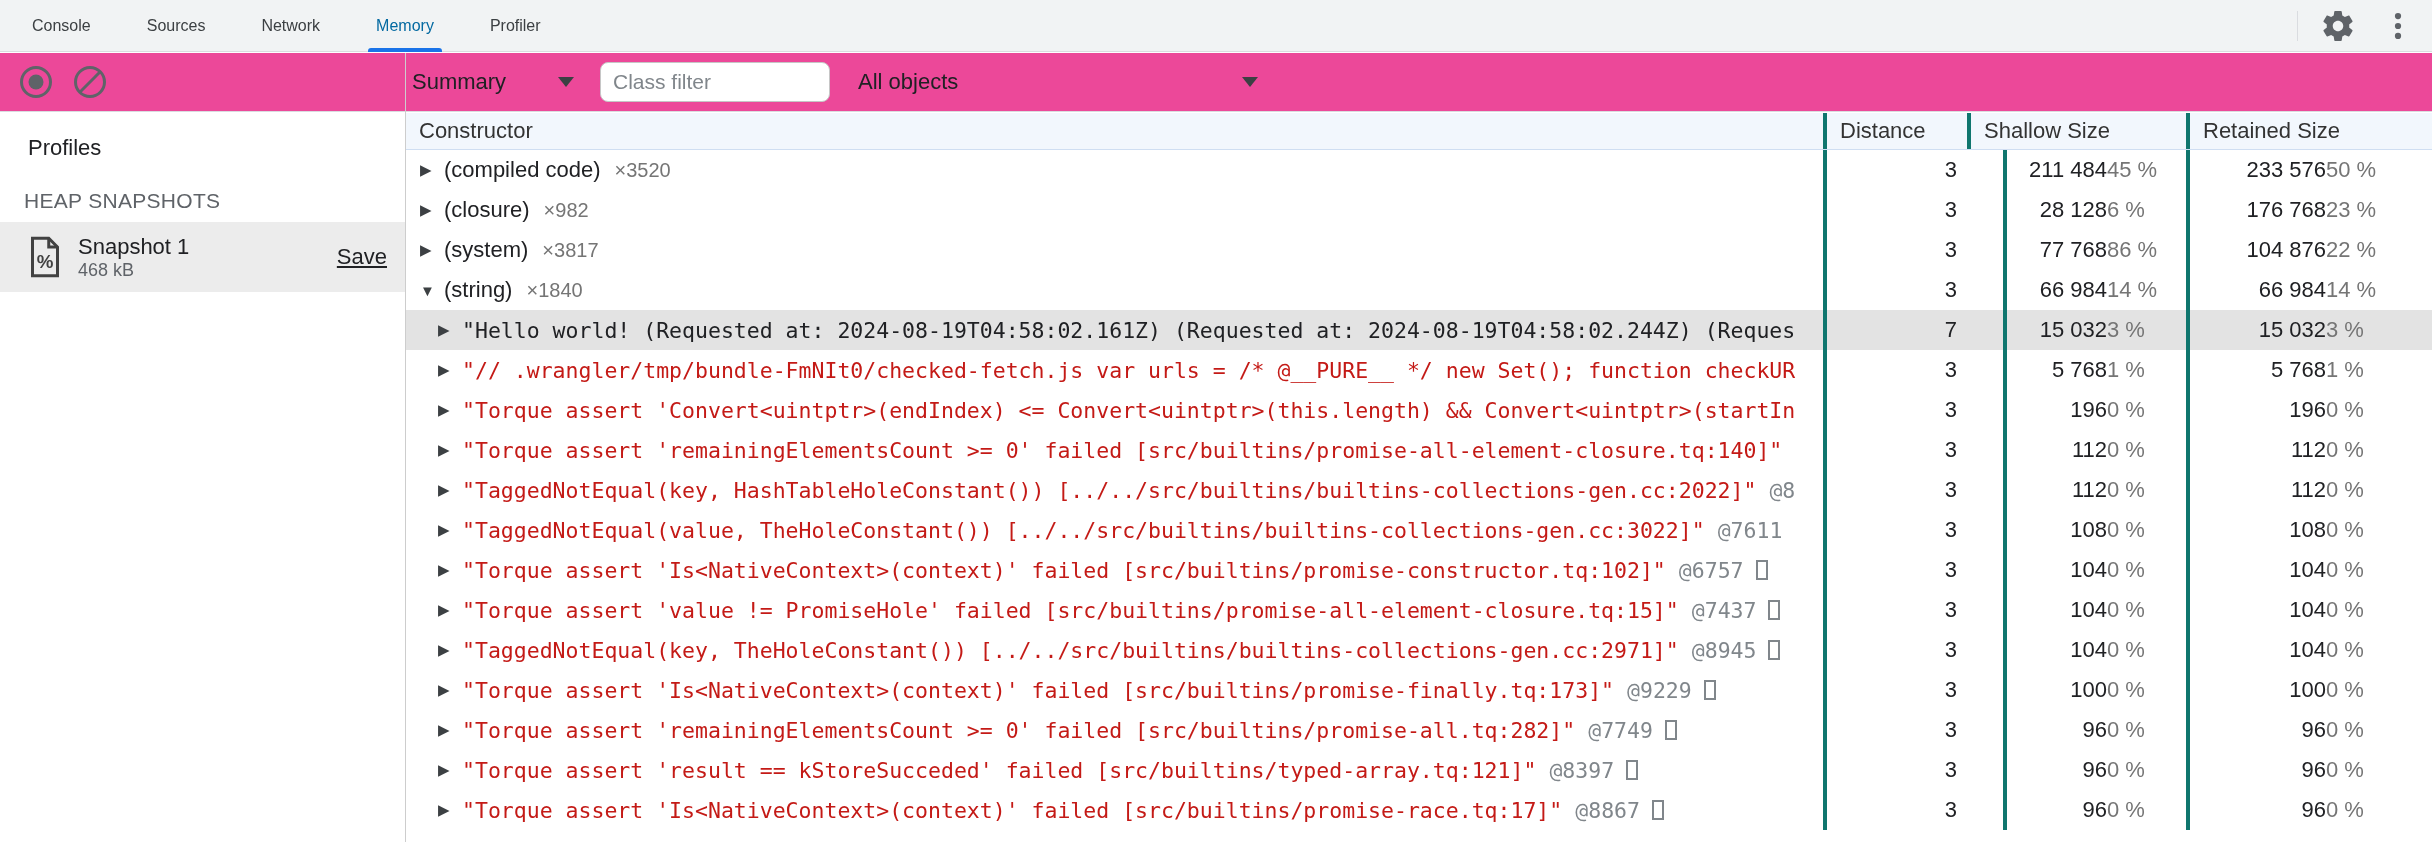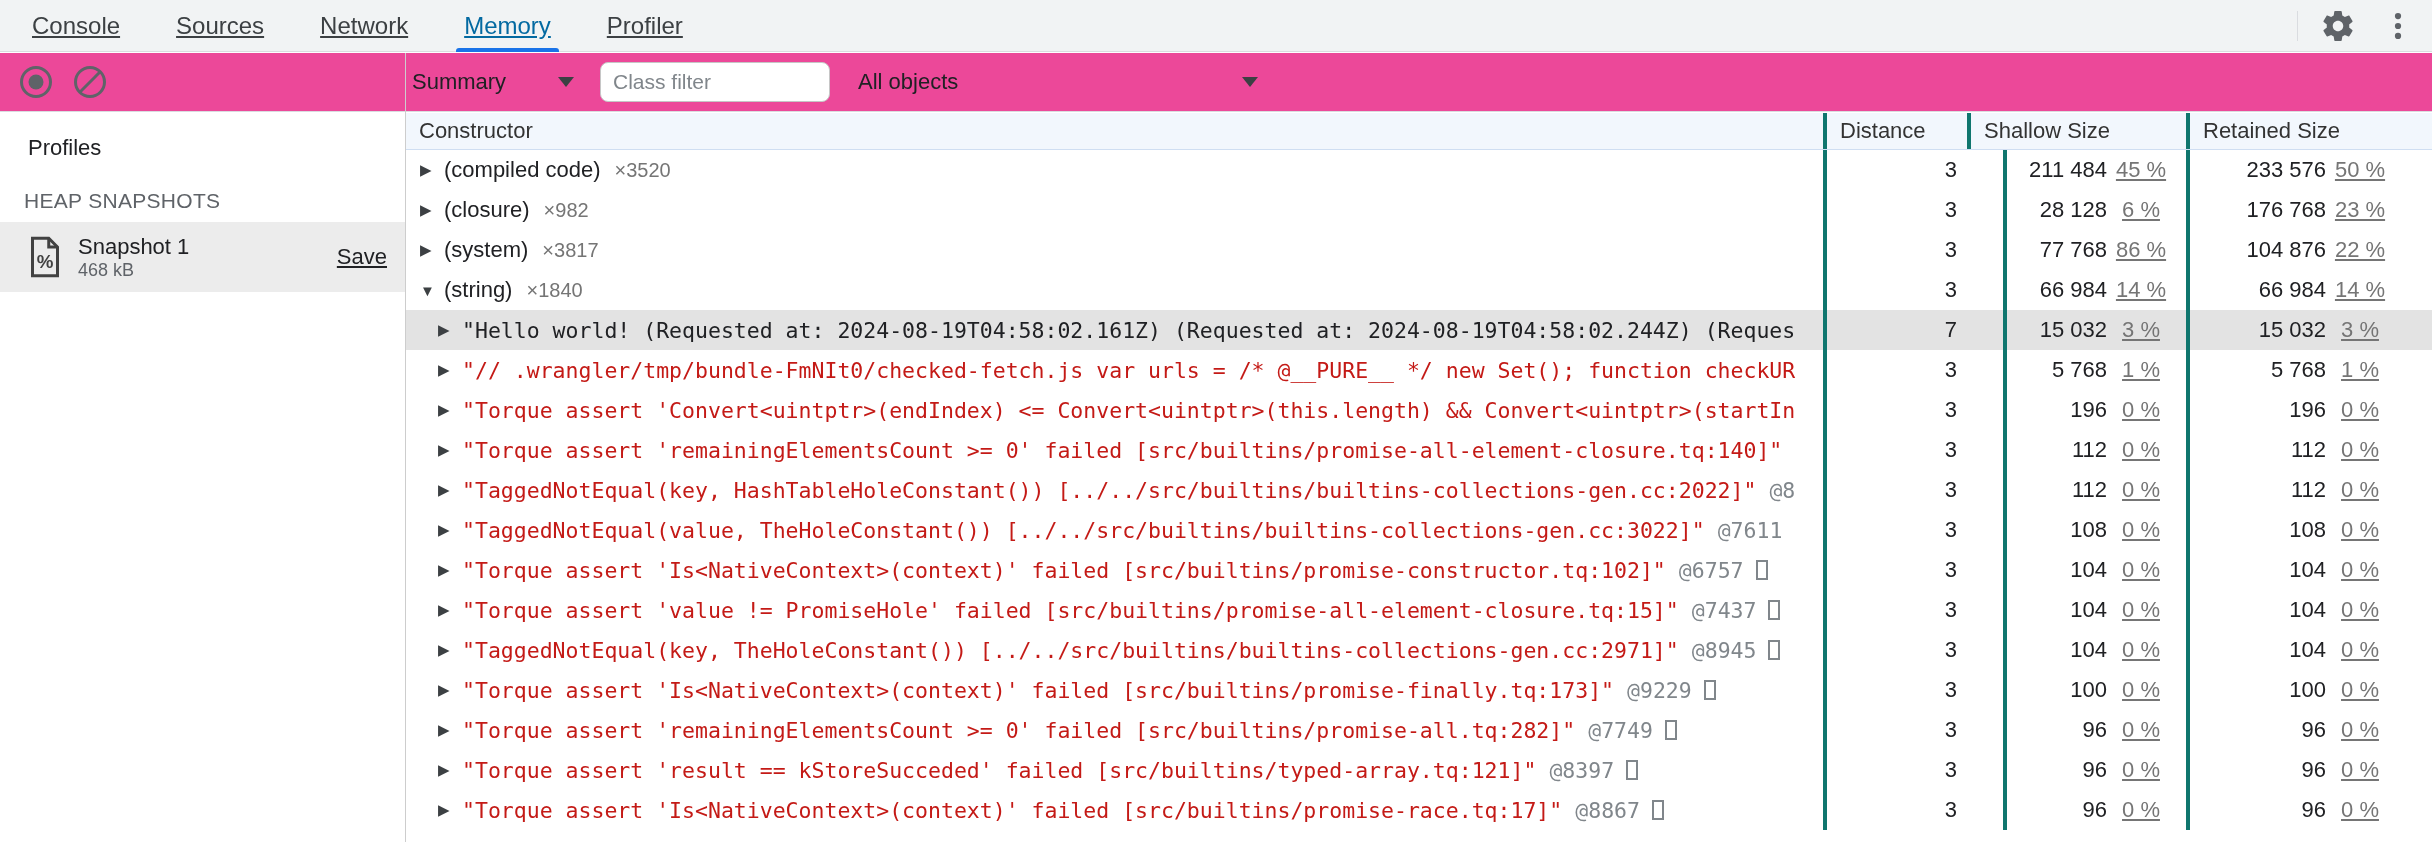--- a/index.html
+++ b/index.html
@@ -2,21 +2,21 @@
 <html><head>
 <meta charset="utf-8">
 <style>
   html,body{margin:0;padding:0;background:#fff;}
   body{width:2432px;height:842px;position:relative;overflow:hidden;
        font-family:"Liberation Sans",sans-serif;color:#202124;
        -webkit-font-smoothing:antialiased;}
   
   .tabbar{position:absolute;left:0;top:0;width:2432px;height:52px;background:#f1f3f4;
           border-bottom:1px solid #dadce0;display:flex;align-items:stretch;padding-left:4px;box-sizing:border-box;}
-  .tab{display:flex;align-items:center;padding:0 28px;font-size:24px;color:#3c4043;position:relative;cursor:default;text-decoration:underline;}
+  .tab{display:flex;align-items:center;padding:0 28px;font-size:16px;color:#3c4043;position:relative;cursor:default;}
   .tab.active{color:#0369a1;}
   .tab.active::after{content:"";position:absolute;left:20px;right:20px;bottom:-1px;height:4px;background:#1a73e8;border-radius:3px 3px 0 0;}
   .tab-actions{margin-left:auto;display:flex;align-items:center;gap:20px;padding-right:14px;}
   .vsep{width:1px;height:30px;background:#dadce0;}
   .iconbtn{display:flex;align-items:center;justify-content:center;width:40px;height:40px;}
   
   .toolbar{position:absolute;left:0;top:53px;width:2432px;height:59px;background:#ec4899;
            border-bottom:1px solid #dadce0;box-sizing:border-box;}
   .tool-left{position:absolute;left:0;top:0;width:405px;height:100%;display:flex;align-items:center;gap:14px;padding-left:16px;box-sizing:border-box;}
   .tool-right{position:absolute;left:406px;top:0;right:0;height:100%;display:flex;align-items:center;}
@@ -53,21 +53,21 @@
   .ctor.child{padding-left:32px;}
   .twisty{width:24px;flex:none;font-size:15px;color:#3c4043;}
   .gname{color:#202124;white-space:pre;}
   .count{color:#757575;font-size:20px;margin-left:14px;}
   .mono{font-family:"DejaVu Sans Mono",monospace;font-size:21.5px;color:#c41a16;white-space:pre;}
   .mono.dark{color:#202124;}
   .idref{color:#80868b;margin-left:13px;}
   .tofu{flex:none;display:inline-block;width:12px;height:20px;border:2px solid #80868b;margin-left:12px;box-sizing:border-box;}
   .dist{justify-content:flex-end;padding-right:10px;color:#202124;}
   .size .num{flex:1;text-align:right;color:#202124;}
-  .size .pct{width:68px;text-align:center;color:#757575;text-decoration:underline;}
+  .size .pct{width:68px;text-align:left;color:#757575;}
   .size.shallow{padding-right:11px;margin-left:36px;}
   .size.retained{padding-right:38px;}
   
   svg{display:block;}
 </style>
 </head>
 <body>
 
 <div class="tabbar">
   <div class="tab">

